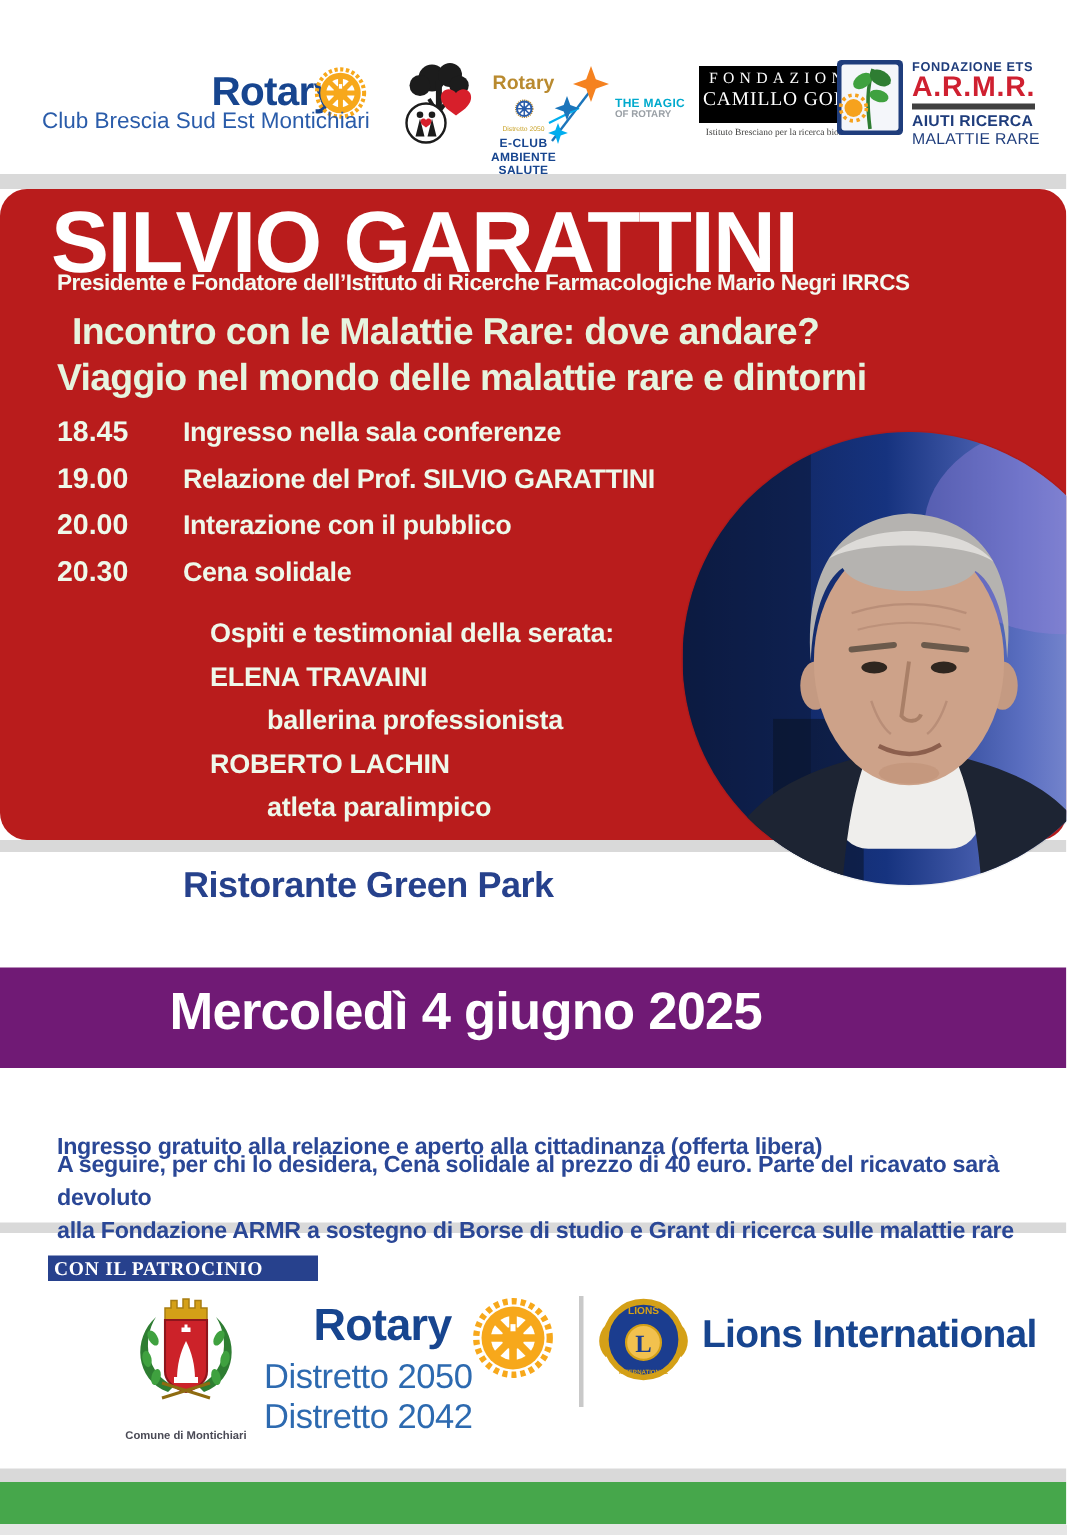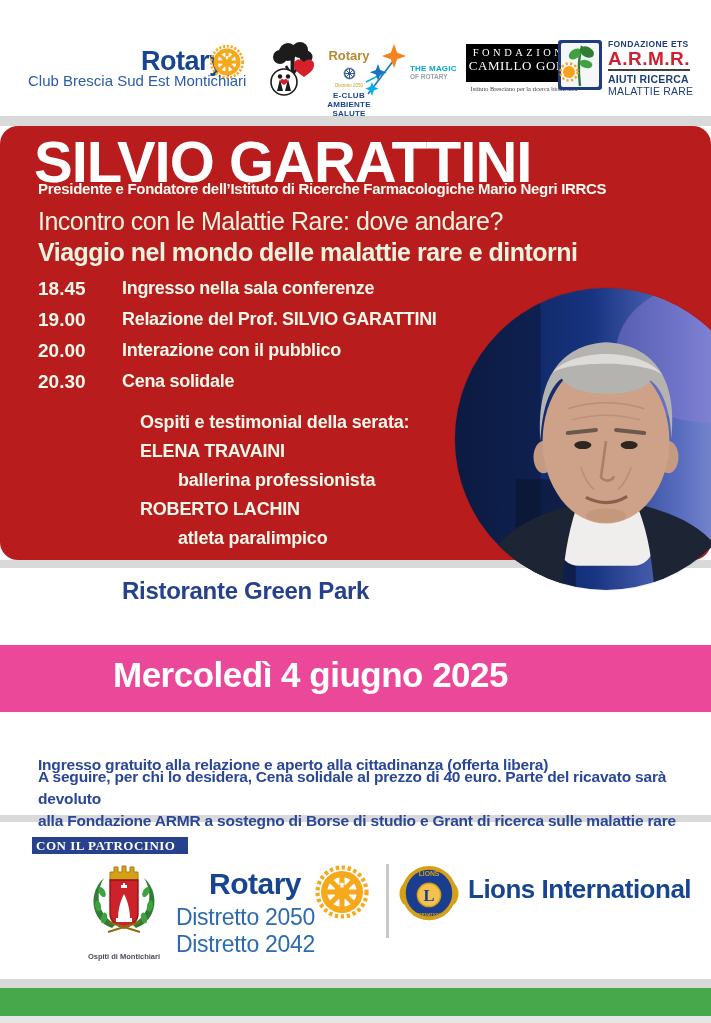--- a/index.html
+++ b/index.html
@@ -25,63 +25,63 @@
   .golgi{position:absolute;left:438px;top:44px;width:116px;padding-left:28px;}
   .golgi .box{background:#000;color:#fff;width:116px;height:38px;text-align:center;
               font-family:"Liberation Serif",serif;padding-top:3px;box-sizing:border-box;}
   .golgi .g1{font-size:10.5px;letter-spacing:3.5px;}
   .golgi .g2{font-size:13px;letter-spacing:0.6px;}
   .golgi .cap{font-family:"Liberation Serif",serif;font-size:6.3px;color:#40403f;text-align:center;margin-top:3px;}
   .armr{position:absolute;left:558px;top:39px;}
   .armr .sq{position:absolute;left:0;top:1px;width:44px;height:50px;}
   .armr .txt{position:absolute;left:50px;top:0;width:100px;}
   .armr .a1{font-size:8.5px;font-weight:800;color:#1f3d7c;letter-spacing:0.4px;}
-  .armr .a2{font-size:19px;font-weight:800;color:#cf2030;letter-spacing:0.5px;border-bottom:2px solid #404040;display:inline-block;line-height:20px;}
+  .armr .a2{font-size:19px;font-weight:800;color:#cf2030;letter-spacing:0.5px;border-bottom:4px solid #404040;display:inline-block;line-height:20px;}
   .armr .a3{font-size:10.5px;font-weight:800;color:#1f3d7c;margin-top:2px;letter-spacing:0.2px;}
   .armr .a4{font-size:10.5px;font-weight:400;color:#1f3d7c;letter-spacing:0.2px;}
 
   
   .div1{position:absolute;left:0;top:116px;width:711px;height:10px;background:#d9d9d9;}
   .div2{position:absolute;left:0;top:560px;width:711px;height:8px;background:#d9d9d9;}
   .div3{position:absolute;left:0;top:815px;width:711px;height:7px;background:#d9d9d9;}
   .div4{position:absolute;left:0;top:979px;width:711px;height:9px;background:#d9d9d9;}
   .greenbar{position:absolute;left:0;top:988px;width:711px;height:28px;background:#46a74b;}
   .bstrip{position:absolute;left:0;top:1016px;width:711px;height:7px;background:#e6e6e6;}
 
   
   .hero{position:absolute;left:0;top:126px;width:711px;height:434px;background:#b91c1c;border-radius:18px;}
   .title{position:absolute;left:34px;top:2px;font-size:58px;font-weight:800;color:#ffffff;letter-spacing:-1px;white-space:nowrap;}
   .subtitle{position:absolute;left:38px;top:54px;font-size:15px;font-weight:600;color:#f4faf1;letter-spacing:-0.3px;white-space:nowrap;}
-  .hl1{position:absolute;left:38px;top:81px;font-size:25px;font-weight:400;color:#e6f4df;letter-spacing:-0.5px;white-space:nowrap;}
+  .hl1{position:absolute;left:48px;top:81px;font-size:25px;font-weight:700;color:#e6f4df;letter-spacing:-0.5px;white-space:nowrap;}
   .hl2{position:absolute;left:38px;top:112px;font-size:25px;font-weight:700;color:#e6f4df;letter-spacing:-0.5px;white-space:nowrap;}
   .sched{position:absolute;left:38px;top:152px;}
   .srow{display:flex;height:31px;align-items:flex-start;}
   .stime{width:84px;font-size:19px;font-weight:700;color:#eef8ea;}
   .slabel{font-size:18px;font-weight:700;color:#eef8ea;letter-spacing:-0.3px;white-space:nowrap;}
   .guests{position:absolute;left:122px;top:286px;}
   .gline{height:29px;font-size:18px;font-weight:700;color:#eef8ea;letter-spacing:-0.2px;white-space:nowrap;margin-left:18px;}
   .gindent{padding-left:38px;}
 
   
   .portrait{position:absolute;left:455px;top:288px;width:302px;height:302px;border-radius:50%;
             overflow:hidden;z-index:6;box-shadow:0 0 0 1px rgba(0,0,0,0.05);}
 
   
   .venue{position:absolute;left:122px;top:576px;color:#26418c;font-weight:700;}
   .venue .v1{font-size:24px;line-height:30px;letter-spacing:-0.3px;}
   .venue .v2{font-size:24px;line-height:30px;letter-spacing:-0.3px;}
-  .dateband{position:absolute;left:0;top:645px;width:711px;height:67px;background:#ec4899;}
+  .dateband{position:absolute;left:0;top:645px;width:711px;height:67px;background:#701a75;}
   .datetext{position:absolute;left:113px;top:10px;font-size:35px;font-weight:800;color:#fff;letter-spacing:-0.5px;white-space:nowrap;}
 
   
   .info-p1{position:absolute;left:38px;top:756px;font-size:15.5px;font-weight:700;color:#2a4796;letter-spacing:-0.2px;white-space:nowrap;}
   .info-p2{position:absolute;left:38px;top:766px;font-size:15.5px;font-weight:700;color:#2a4796;letter-spacing:-0.2px;line-height:22px;}
 
   
-  .patro-bar{position:absolute;left:32px;top:837px;width:156px;height:17px;background:#27418d;
+  .patro-bar{position:absolute;left:32px;top:837px;width:180px;height:17px;background:#27418d;
              color:#fff;font-family:"Liberation Serif",serif;font-size:13px;font-weight:700;
              letter-spacing:0.5px;line-height:17px;padding-left:4px;box-sizing:border-box;}
   .comune{position:absolute;left:82px;top:858px;width:84px;height:96px;}
   .comune-cap{position:absolute;left:60px;top:952px;width:128px;text-align:center;
               font-size:7.5px;font-weight:700;color:#4a4a55;}
   .rot-b{position:absolute;left:209px;top:867px;font-size:30px;font-weight:700;color:#17458f;letter-spacing:-0.5px;}
   .rot-wheel{position:absolute;left:314px;top:864px;width:56px;height:56px;}
   .rot-d1{position:absolute;left:176px;top:904px;font-size:23px;font-weight:400;color:#2d6ab0;letter-spacing:-0.3px;}
   .rot-d2{position:absolute;left:176px;top:931px;font-size:23px;font-weight:400;color:#2d6ab0;letter-spacing:-0.3px;}
   .vdiv{position:absolute;left:386px;top:864px;width:3px;height:74px;background:#c9c9c9;}
@@ -290,21 +290,21 @@
     <ellipse cx="64" cy="34" rx="3" ry="5.5" fill="#3fa13f" transform="rotate(30 64 34)"></ellipse>
     <ellipse cx="68" cy="48" rx="3" ry="5.5" fill="#3fa13f" transform="rotate(12 68 48)"></ellipse>
     <ellipse cx="62" cy="60" rx="3" ry="5.5" fill="#3fa13f" transform="rotate(-14 62 60)"></ellipse>
     <path d="M28 14 h4 v-5 h4 v5 h4 v-6 h4 v6 h4 v-5 h4 v5 h4 v8 H28 Z" fill="#d4a017" stroke="#a87d12" stroke-width="1"></path>
     <path d="M28 22 h28 v34 c0 8 -8 12 -14 14 c-6 -2 -14 -6 -14 -14 Z" fill="#cc2229" stroke="#8e161c" stroke-width="1.4"></path>
     <path d="M39 30 h6 v-3 h-2 v-2 h-2 v2 h-2 Z" fill="#ffffff"></path>
     <path d="M36 62 c0 -10 2 -18 6 -26 c4 8 6 16 6 26 Z" fill="#ffffff"></path>
     <rect x="34" y="60" width="16" height="4" fill="#ffffff"></rect>
     <path d="M26 74 l32 -10 M26 64 l32 10" stroke="#8e6b10" stroke-width="2"></path>
   </svg>
-  <div class="comune-cap">Ospiti di Montichiari</div>
+  <div class="comune-cap">Comune di Montichiari</div>
 
   <div class="rot-b">Rotary</div>
   <svg class="rot-wheel" viewBox="0 0 40 40">
     <circle cx="20" cy="20" r="17.5" fill="none" stroke="#f7a81b" stroke-width="3" stroke-dasharray="2.4 1.9"></circle>
     <circle cx="20" cy="20" r="15" fill="#f7a81b"></circle>
     <circle cx="20" cy="20" r="10.5" fill="#ffffff"></circle>
     <g stroke="#f7a81b" stroke-width="3.6">
       <line x1="20" y1="6" x2="20" y2="34"></line>
         <line x1="6" y1="20" x2="34" y2="20"></line>
       <line x1="10.2" y1="10.2" x2="29.8" y2="29.8"></line>

